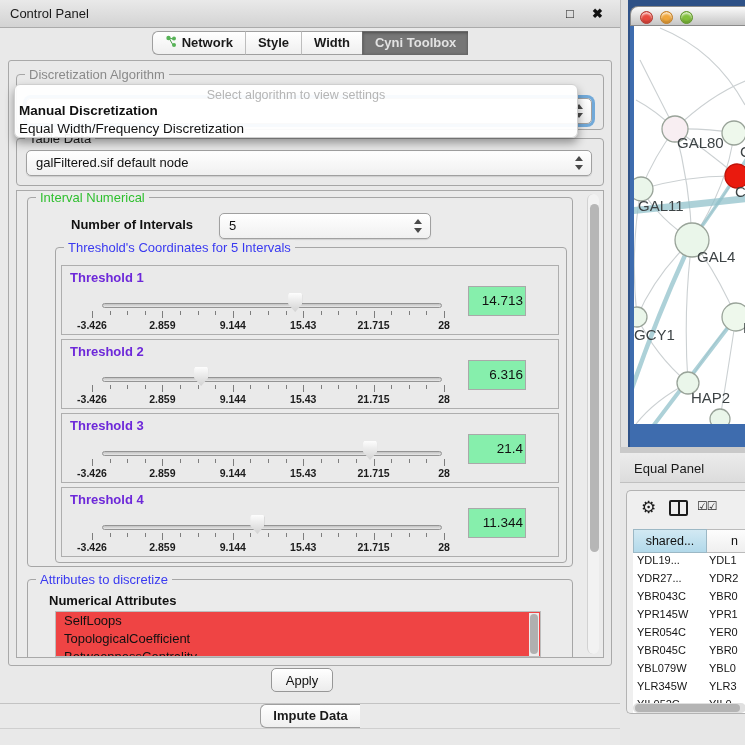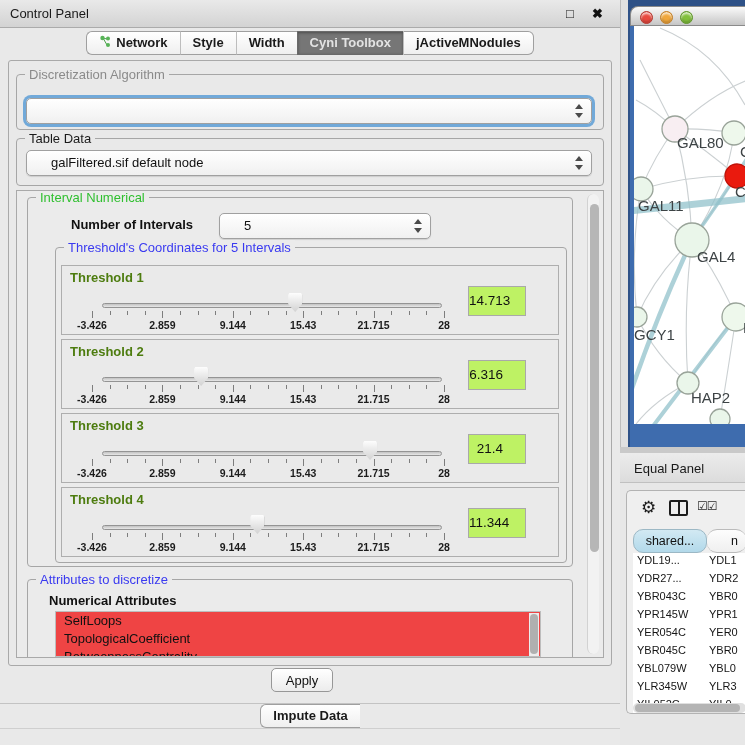--- a/index.html
+++ b/index.html
@@ -29,21 +29,21 @@
     border:1px solid #a9a9a9;border-radius:3px;background:#e9e9e9;}
 
   .group{position:absolute;border:1px solid #a6a6a6;border-radius:4px;}
   .legend{position:absolute;top:-8px;left:8px;background:#e9e9e9;padding:0 4px;font-size:13px;color:#1a1a1a;white-space:nowrap;}
   .legend.green{color:#2fbf2f;}
   .legend.blue{color:#3a3af0;}
   .legend.faded{color:#8a8a8a;}
 
   .combo{position:absolute;height:26px;background:linear-gradient(#ffffff,#f0f0f0);
     border:1px solid #a0a0a0;border-radius:5px;font-size:13px;color:#111;
-    line-height:24px;padding-left:24px;box-shadow:0 1px 1px rgba(0,0,0,.12);}
+    line-height:24px;padding-left:9px;box-shadow:0 1px 1px rgba(0,0,0,.12);}
   .stepper{position:absolute;right:6px;top:4px;width:11px;height:16px;}
   .stepper:before,.stepper:after{content:"";position:absolute;left:1px;border-left:4.5px solid transparent;border-right:4.5px solid transparent;}
   .stepper:before{top:1px;border-bottom:5px solid #4a4a4a;}
   .stepper:after{bottom:1px;border-top:5px solid #4a4a4a;}
   #algo-combo{left:26px;top:98px;width:566px;box-shadow:0 0 0 3px rgba(92,158,214,.85);}
 
   #algo-popup{position:absolute;left:14px;top:84px;width:564px;height:54px;
     background:rgba(255,255,255,.94);border:1px solid #cfcfcf;border-radius:6px;
     box-shadow:0 5px 10px rgba(0,0,0,.38);z-index:5;}
   #popup-hint{position:absolute;left:0;right:0;top:3px;text-align:center;font-size:12.5px;color:#b5b5b5;}
@@ -55,34 +55,34 @@
     border:1px solid #a9a9a9;background:#ebebeb;overflow:hidden;}
   .legend.onpanel{background:#ebebeb;}
 
   #panel-scrollbar{position:absolute;left:570px;top:3px;width:12px;height:460px;
     background:#f2f2f2;border-left:1px solid #d2d2d2;border-radius:6px;}
   #panel-scrollbar .thumb{position:absolute;left:1.5px;top:10px;width:9px;height:348px;background:#b6b6b6;border-radius:5px;}
 
   .bold-label{position:absolute;font-size:13px;font-weight:bold;color:#111;white-space:nowrap;}
 
   .thr-box{position:absolute;left:44px;width:498px;height:70px;border:1px solid #aeaeae;background:#eaeaea;}
-  .thr-label{position:absolute;left:8px;top:4px;font-size:13px;font-weight:bold;color:#4d7c0f;}
+  .thr-label{position:absolute;left:8px;top:4px;font-size:13px;font-weight:bold;color:#6d28d9;}
   .thr-track{position:absolute;left:40px;top:37px;width:340px;height:5px;border:1px solid #949494;border-radius:3px;
     background:linear-gradient(#c2c2c2,#e8e8e8);}
   .thr-handle{position:absolute;top:27px;width:14px;height:19px;
     background:linear-gradient(#fdfdfd,#d2d2d2);
     clip-path:polygon(8% 0,92% 0,100% 10%,100% 58%,50% 100%,0 58%,0 10%);
     filter:drop-shadow(0 0 1px #7a7a7a);}
   .tick{position:absolute;top:45px;width:1px;background:#7d7d7d;}
   .tick.minor{height:4px;}
   .tick.major{height:7px;}
   .tick-label{position:absolute;top:53px;width:60px;margin-left:-30px;text-align:center;
     font-size:10.5px;font-weight:bold;color:#1c1c1c;}
-  .thr-value{position:absolute;left:406px;top:20px;width:58px;height:30px;background:#bef264;
-    border:1px solid #a9a9a9;font-size:13.5px;color:#111;text-align:right;line-height:28px;padding-right:22px;}
+  .thr-value{position:absolute;left:406px;top:20px;width:58px;height:30px;background:#86efac;
+    border:1px solid #a9a9a9;font-size:13.5px;color:#111;text-align:right;line-height:28px;padding-right:2px;}
 
   #attr-list{position:absolute;left:38px;top:420px;width:486px;height:46px;background:#ef4444;border:1px solid #bdbdbd;overflow:hidden;}
   .attr-item{font-size:13px;color:#111;padding:1px 0 2px 8px;white-space:nowrap;}
   #attr-scroll{position:absolute;right:1px;top:1px;width:10px;height:44px;background:#ececec;}
   #attr-scroll .thumb{position:absolute;left:1px;top:1px;width:8px;height:40px;background:#b0b0b0;border-radius:4px;}
 
   #apply-btn{position:absolute;left:271px;top:668px;width:62px;height:24px;
     background:linear-gradient(#ffffff,#ececec);border:1px solid #979797;border-radius:5px;
     font-size:13px;color:#111;text-align:center;line-height:22px;}
 
@@ -104,21 +104,21 @@
   #tp-titlebar{position:absolute;left:620px;top:453px;width:125px;height:30px;
     background:linear-gradient(#ececec,#dcdcdc);border-bottom:1px solid #c0c0c0;}
   #tp-title{position:absolute;left:14px;top:8px;font-size:13px;color:#1a1a1a;}
   #tp-body{position:absolute;left:620px;top:483px;width:125px;height:262px;background:#e7e7e7;}
   #tp-container{position:absolute;left:626px;top:490px;width:119px;height:224px;
     background:#efefef;border:1px solid #b3b3b3;border-right:none;border-radius:5px 0 0 5px;overflow:hidden;}
   #tp-gear{position:absolute;left:14px;top:6px;font-size:17px;color:#1c1c1c;}
   #tp-split{position:absolute;left:42px;top:9px;width:19px;height:16px;border:2px solid #1c1c1c;border-radius:2px;}
   #tp-split:before{content:"";position:absolute;left:6.5px;top:0;width:2px;height:12px;background:#1c1c1c;}
   #tp-checks{position:absolute;left:70px;top:8px;font-size:12px;color:#2a2a2a;letter-spacing:-1px;}
-  .tp-hcell{position:absolute;top:38px;height:24px;font-size:12.5px;color:#111;line-height:22px;border-radius:10px;}
+  .tp-hcell{position:absolute;top:38px;height:24px;font-size:12.5px;color:#111;line-height:22px;}
   #tp-h0{left:6px;width:74px;background:linear-gradient(#d2e9f3,#b2d9ea);border:1px solid #9cb8c5;text-align:center;}
   #tp-h1{left:80px;width:39px;background:linear-gradient(#fdfdfd,#efefef);border-top:1px solid #bbb;border-bottom:1px solid #bbb;padding-left:24px;}
   #tp-rows{position:absolute;left:6px;top:62px;width:113px;background:#fff;}
   .tp-row{height:18px;font-size:11px;color:#151515;white-space:nowrap;position:relative;}
   .tp-c0{position:absolute;left:4px;top:1px;}
   .tp-c1{position:absolute;left:76px;top:1px;}
   #tp-hscroll{position:absolute;left:6px;top:212px;width:113px;height:10px;background:#e0e0e0;border-radius:5px;}
   #tp-hscroll .thumb{position:absolute;left:2px;top:1px;width:105px;height:8px;background:#b4b4b4;border-radius:4px;}
 </style>
 </head>
@@ -135,40 +135,44 @@
       <div class="tab first"><span class="ticon"><svg width="12" height="13">
             <line x1="4" y1="3" x2="8" y2="4" stroke="#4a9e4a"></line>
             <line x1="4" y1="3" x2="8" y2="10" stroke="#4a9e4a"></line>
             <circle cx="3.5" cy="3" r="2.2" fill="#57b357"></circle>
             <circle cx="9" cy="3.5" r="2" fill="#57b357"></circle>
             <circle cx="9" cy="10" r="2" fill="#57b357"></circle>
           </svg></span><span>Network</span></div>
       <div class="tab"><span>Style</span></div>
       <div class="tab"><span>Width</span></div>
       <div class="tab selected"><span>Cyni Toolbox</span></div>
-      <div class="tab last"><span>jActiveMNodules</span></div>
     </div>
 
   <div id="outer-panel"></div>
 
   <div class="group" style="left:16px;top:74px;width:588px;height:56px;">
     <span class="legend faded">Discretization Algorithm</span>
   </div>
   <div id="algo-combo" class="combo">
     <span class="stepper"></span>
   </div>
 
   <div class="group" style="left:16px;top:138px;width:588px;height:48px;">
     <span class="legend">Table Data</span>
   </div>
   <div class="combo" style="left:26px;top:150px;width:566px;">
     <span>galFiltered.sif default node</span>
     <span class="stepper"></span>
   </div>
 
+  <div id="algo-popup">
+    <div id="popup-hint">Select algorithm to view settings</div>
+    <div id="popup-opt-0" class="popup-opt">Manual Discretization</div>
+    <div id="popup-opt-1" class="popup-opt">Equal Width/Frequency Discretization</div>
+  </div>
 
   <div id="scroll-panel">
     <div class="group" style="left:10px;top:6px;width:546px;height:370px;border-radius:4px;">
       <span class="legend green onpanel">Interval Numerical</span>
     </div>
     <span class="bold-label" style="left:54px;top:26px;">Number of Intervals</span>
     <div class="combo" style="left:202px;top:22px;width:212px;">
       <span>5</span>
       <span class="stepper"></span>
     </div>

